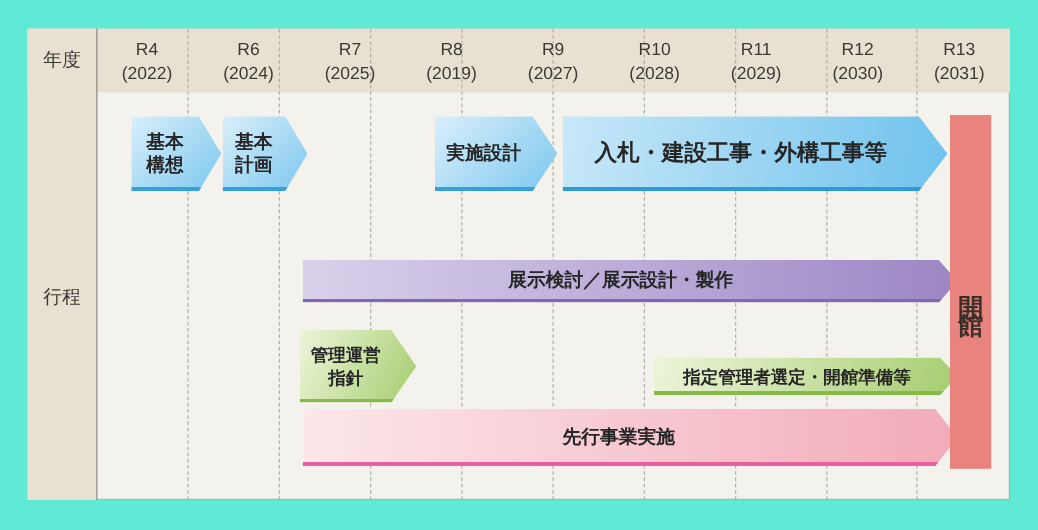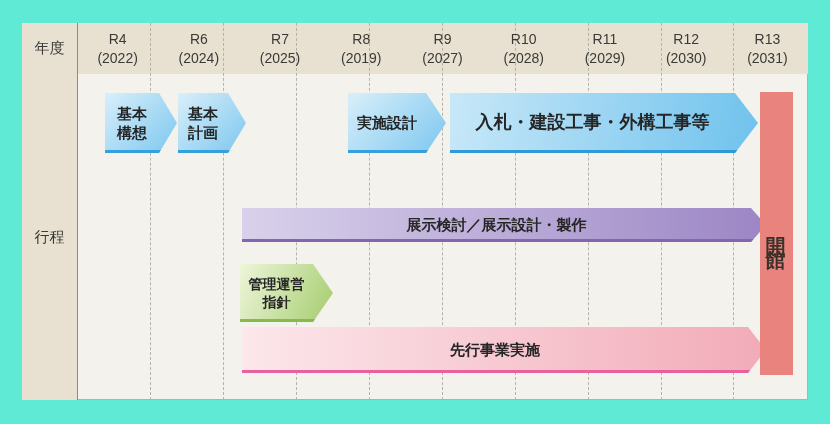--- a/index.html
+++ b/index.html
@@ -101,18 +101,19 @@
 
   <div class="bar blue-s b1">基本
 構想</div>
   <div class="bar blue-s b2">基本
 計画</div>
   <div class="bar blue-s b4">実施設計</div>
   <div class="bar blue-l b5">入札・建設工事・外構工事等</div>
   <div class="bar purple b7">展示検討／展示設計・製作</div>
   <div class="bar green b8">管理運営
 指針</div>
+  <div class="bar green b10">指定管理者選定・開館準備等</div>
   <div class="bar pink b11">先行事業実施</div>
 
   <div id="opening-bar">
     <span>開館</span>
   </div>
 </div>
 
 </body></html>

